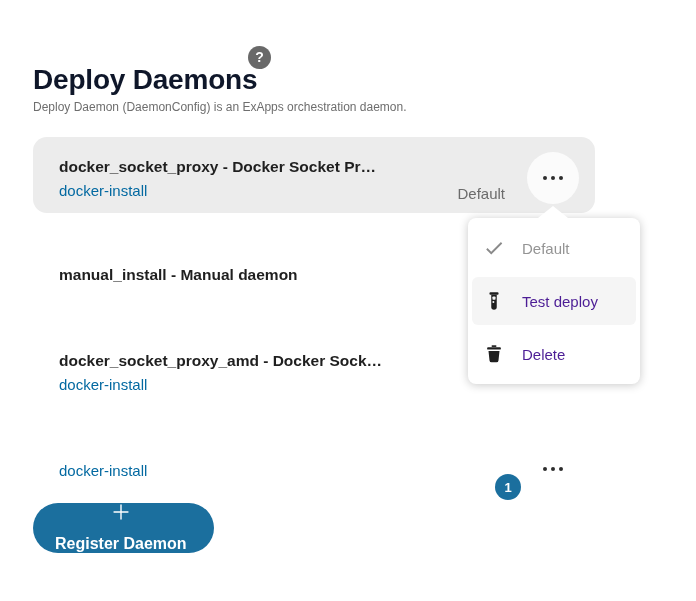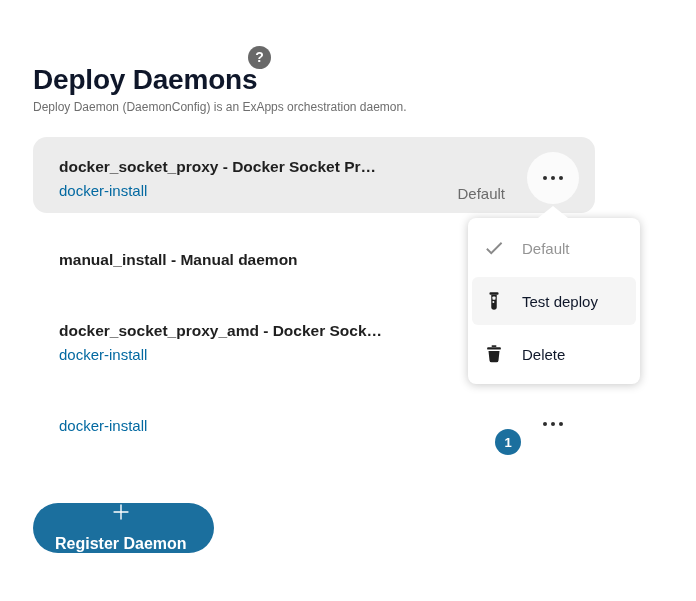--- a/index.html
+++ b/index.html
@@ -19,21 +19,21 @@
     font-size:14px;font-weight:700;line-height:23px;text-align:center;
     cursor:pointer;user-select:none;
   }
   .page-subtitle{
     position:absolute;left:33px;top:88px;
     font-size:12px;color:#6e6e6e;
   }
   
   .daemon-list{position:absolute;left:33px;top:137px;width:562px;}
   .daemon-row{
-    position:relative;height:76px;margin-bottom:6px;border-radius:14px;
+    position:relative;height:76px;margin-bottom:21px;border-radius:14px;
     display:flex;align-items:center;
     padding:6px 16px 0 26px;box-sizing:border-box;
   }
   .daemon-row.selected{background:#ececec;}
   .daemon-text{flex:1;min-width:0;}
   .daemon-name{
     font-size:15.5px;font-weight:600;color:#1f1f1f;line-height:22px;
     white-space:nowrap;overflow:hidden;
   }
   .daemon-type{font-size:15px;color:#0369a1;line-height:21px;margin-top:2px;}
@@ -61,21 +61,21 @@
     box-shadow:0 1px 10px rgba(0,0,0,0.22);
     padding:6px 4px;box-sizing:border-box;z-index:10;
   }
   .menu-caret{
     position:absolute;top:-12px;left:70px;width:0;height:0;
     border-left:15px solid transparent;border-right:15px solid transparent;
     border-bottom:12px solid #ffffff;
   }
   .menu-item{
     display:flex;align-items:center;height:48px;margin-bottom:5px;
-    padding:0 10px 0 11px;border-radius:6px;font-size:15px;color:#0f172a;
+    padding:0 10px 0 11px;border-radius:6px;font-size:15px;color:#4c1d95;
     cursor:pointer;
   }
   .menu-item:last-child{margin-bottom:0;}
   .menu-item.active{background:#f5f5f5;}
   .menu-item.disabled{color:#949494;cursor:default;}
   .menu-item .mi-icon{width:22px;height:22px;flex-shrink:0;display:flex;align-items:center;justify-content:center;}
   .menu-item .mi-icon svg{width:22px;height:22px;fill:#1f1f1f;}
   .menu-item.disabled .mi-icon svg{fill:#8a8a8a;}
   .menu-item .mi-label{margin-left:17px;}
   

